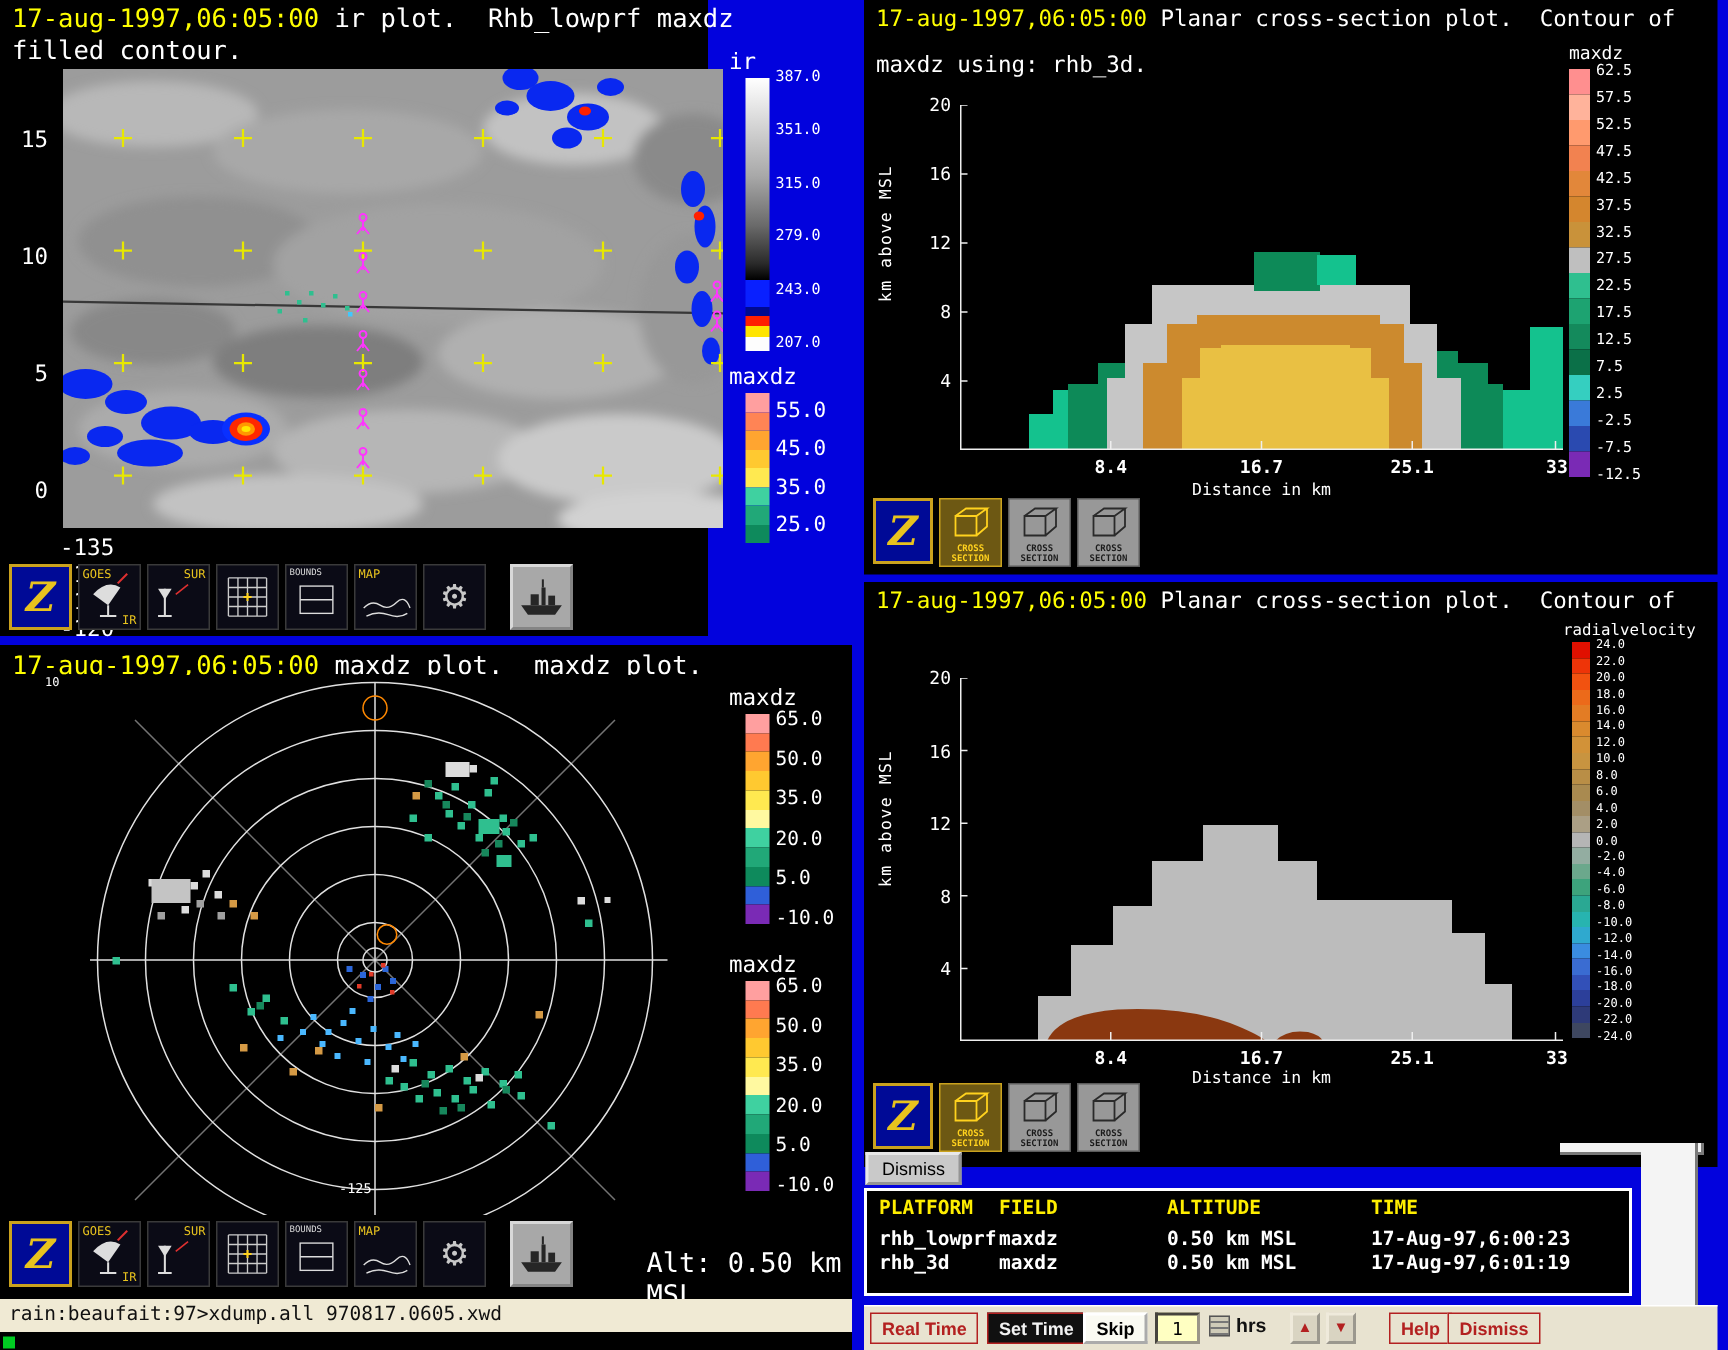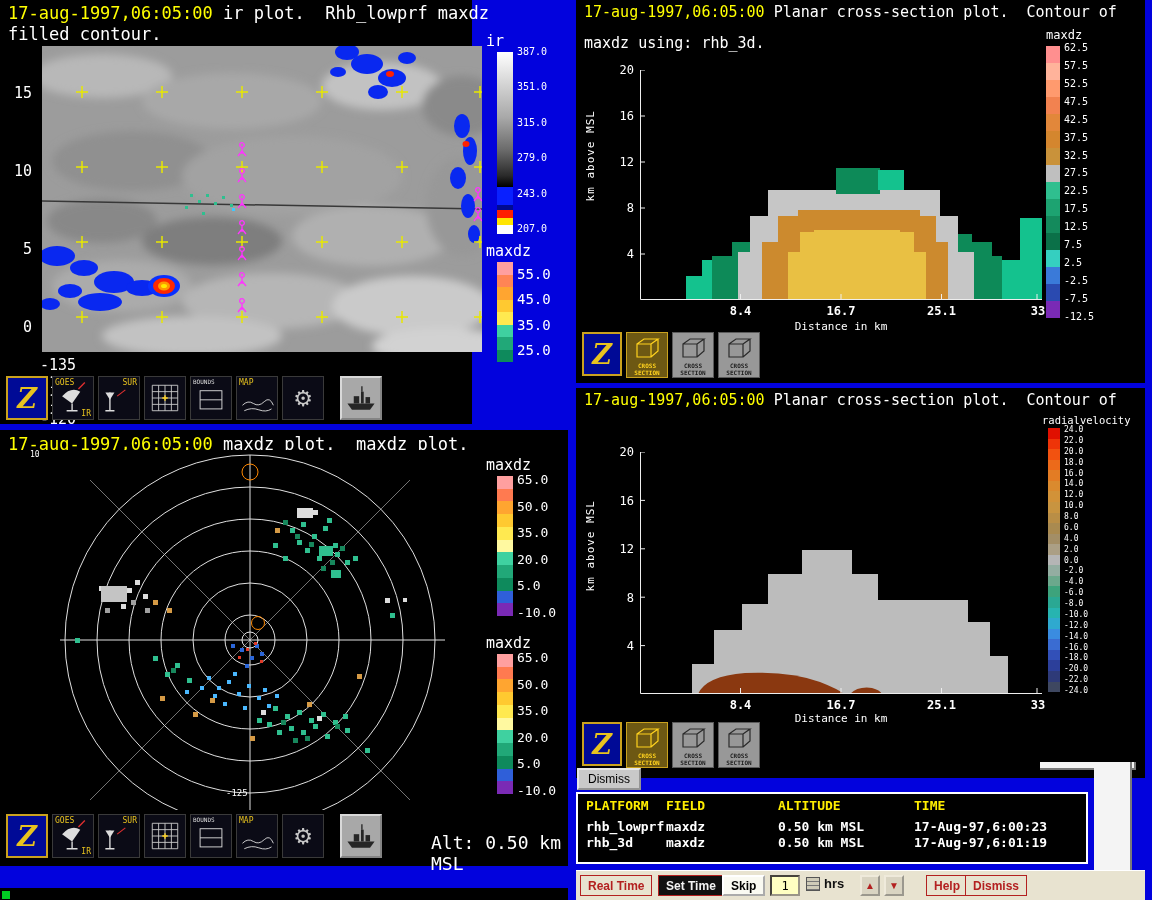--- a/index.html
+++ b/index.html
@@ -485,20 +485,21 @@
             <rect x="13" y="20" width="6" height="8" fill="#262626"></rect>
             <rect x="21" y="15" width="3" height="13" fill="#262626"></rect>
             <rect x="26" y="21" width="5" height="7" fill="#262626"></rect>
             <path d="M22,9 V15" stroke="#262626" stroke-width="1.5"></path>
           </svg>
       </div>
     </div>
     <div class="tinylab" style="left:386px;top:402px;font-size:18px;margin-left:45px;">Alt: 0.50 km MSL</div>
   </div>
 
+  <div class="term">rain:beaufait:97&gt;xdump.all 970817.0605.xwd</div>
   <div class="blackstrip"></div>
   <div class="cursor"></div>
 
   <div class="panel cs" style="left:576px;top:0;width:569px;height:383px;">
     <div class="ptitle" style="left:8px;top:3px;"><span class="ptime">17-aug-1997,06:05:00</span><span> Planar cross-section plot.  Contour of</span></div>
     <div class="ptitle" style="left:8px;top:34px;">maxdz using: rhb_3d.</div>
 
     <svg style="position:absolute;left:64px;top:70px;" width="402" height="230" viewBox="0 0 402 230">
       <rect width="402" height="230" fill="#000"></rect>
       <polygon fill="#14c28e" points="46,230 46,206 62,206 62,190 380,190 380,148 402,148 402,230"></polygon>

